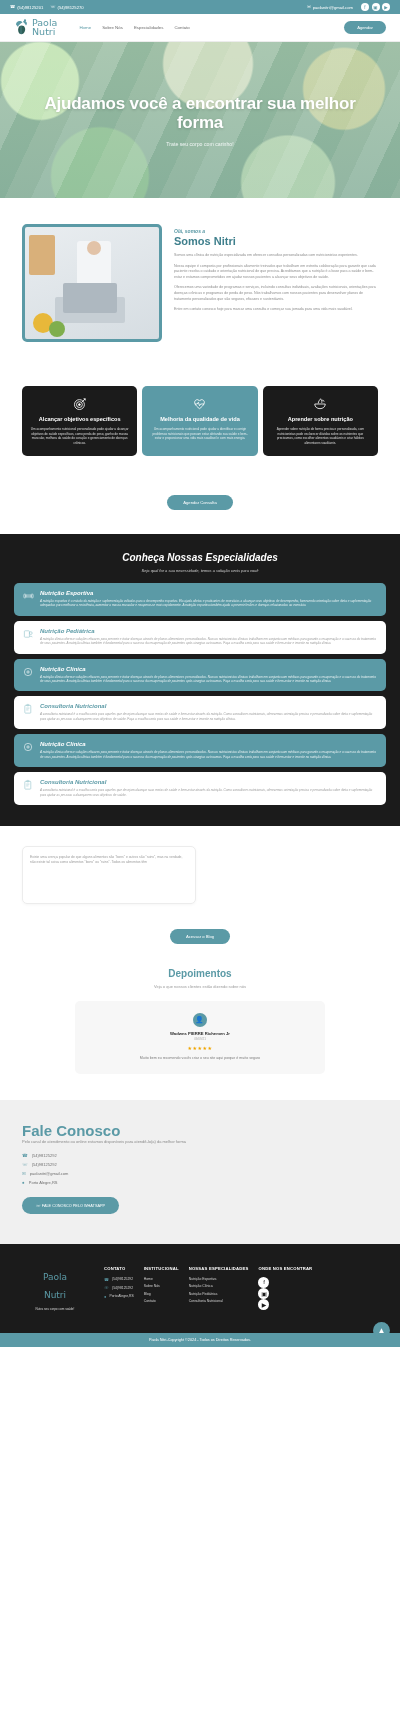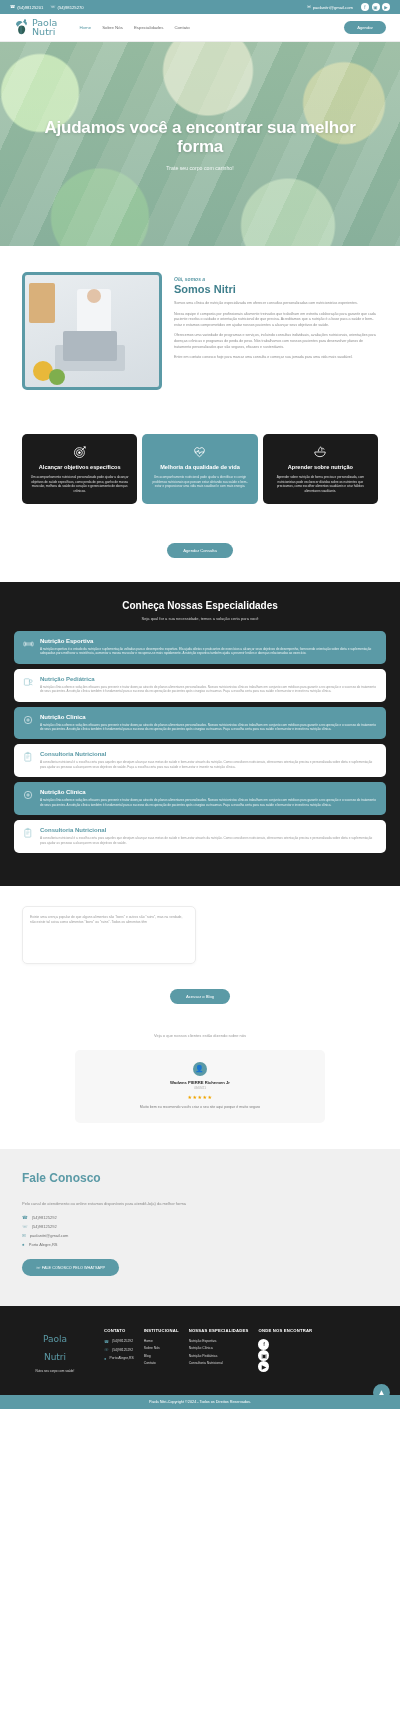--- a/index.html
+++ b/index.html
@@ -50,21 +50,21 @@
   .nav a { font-size:4.4px; color:#6b6b6b; text-decoration:none; }
   .nav a.active { color:#5b9aa6; }
   .btn-agendar {
     margin-left:auto;
     background:#5b9aa6; color:#fff;
     font-size:4.2px; border:none; border-radius:20px;
     padding:4px 13px; cursor:pointer;
   }
   
   .hero {
-    height:204px; position:relative;
+    height:156px; position:relative;
     display:flex; flex-direction:column;
     align-items:center; justify-content:center;
     overflow:hidden;
     background:
       linear-gradient(180deg, rgba(140,180,175,.55), rgba(120,165,165,.6)),
       repeating-linear-gradient(115deg,#b9cf9e 0 24px,#cfe0b4 24px 46px,#9fc08c 46px 70px),
       #b9cf9e;
   }
   .hero::after{
     content:""; position:absolute; inset:0;
@@ -121,21 +121,21 @@
   .wcard-icon { height:15px; display:flex; align-items:center; justify-content:center; margin-bottom:5px; }
   .wcard h3 { font-size:5.6px; line-height:6.4px; font-weight:700; margin-bottom:5px; }
   .wcard p { font-size:3.1px; line-height:4.4px; opacity:.82; }
   .center-btn { text-align:center; padding:14px 0 24px; background:#fff; }
   .btn-pill {
     background:#5b9aa6; color:#fff; border:none;
     border-radius:20px; font-size:4.2px;
     padding:5px 16px; cursor:pointer;
   }
   
-  .spec { background:#1b1b1b; padding:18px 14px 28px; text-align:center; }
+  .spec { background:#1b1b1b; padding:18px 14px 16px; text-align:center;font-style:italic; }
   .spec h2 { color:#fff; font-size:10px; font-weight:700; }
   .spec-sub { color:#cfcfcf; font-size:4px; margin:5px 0 10px; }
   .acc {
     border-radius:5px; padding:7px 9px 8px;
     margin-bottom:5px; text-align:left;
   }
   .acc.open { background:#5b9aa6; color:#fff; }
   .acc.closed { background:#fff; }
   .acc-head { display:flex; align-items:flex-start; gap:6px; }
   .acc-ico { width:11px; height:12px; flex:none; opacity:.9; }
@@ -167,21 +167,21 @@
     background:#5b9aa6; margin:0 auto 4px;
     display:flex; align-items:center; justify-content:center;
     color:#fff; font-size:7px;
   }
   .testi-name { font-size:4.2px; font-weight:700; color:#2b2b2b; }
   .testi-date { font-size:3px; color:#a8a8a8; margin-top:1px; }
   .stars { color:#f0a500; font-size:5px; letter-spacing:.5px; margin:4px 0 5px; }
   .testi-text { font-size:3.6px; color:#7c7c7c; }
   
   .contact { background:#f0f0f0; padding:22px 22px 30px; }
-  .contact h2 { color:#5b9aa6; font-size:12px; font-weight:700; margin-bottom:16px; }
+  .contact h2 { color:#5b9aa6; font-size:15px; font-weight:700; margin-bottom:0; }
   .contact-lead { font-size:4px; line-height:6px; color:#8b8b8b; max-width:200px; margin-bottom:8px; }
   .c-item { display:flex; align-items:center; gap:4px; font-size:4px; color:#6f6f6f; margin-bottom:4px; }
   .c-item .ci { color:#5b9aa6; font-size:4.6px; }
   .btn-wpp {
     margin-top:8px; background:#5b9aa6; color:#fff; border:none;
     border-radius:20px; font-size:3.8px; padding:6px 14px; cursor:pointer;
   }
   
   .footer { background:#1b1b1b; padding:22px 16px 20px; display:flex; gap:10px; position:relative; }
   .f-brand { width:78px; text-align:center; }
@@ -442,20 +442,21 @@
       <p>Existe uma crença popular de que alguns alimentos são "bons" e outros são "ruins", mas na verdade, não existe tal coisa como alimentos "bons" ou "ruins". Todos os alimentos têm</p>
     </div>
     <div class="bcard empty"></div>
   </div>
 </section>
 <div class="center-btn" style="padding:10px 0 4px">
   <button class="btn-pill">Acessar o Blog</button>
 </div>
 
 <section class="testi">
+  <h2>Depoimentos</h2>
   <div class="testi-sub">Veja o que nossos clientes estão dizendo sobre nós</div>
   <div class="testi-card">
     <div class="avatar">👤</div>
     <div class="testi-name">Wadwns PIERRE Richemen Jr</div>
     <div class="testi-date">09/09/21</div>
     <div class="stars">★★★★★</div>
     <div class="testi-text">Muito bem eu recomendo vocês criar o seu site aqui porque é muito seguro</div>
   </div>
 </section>
 

